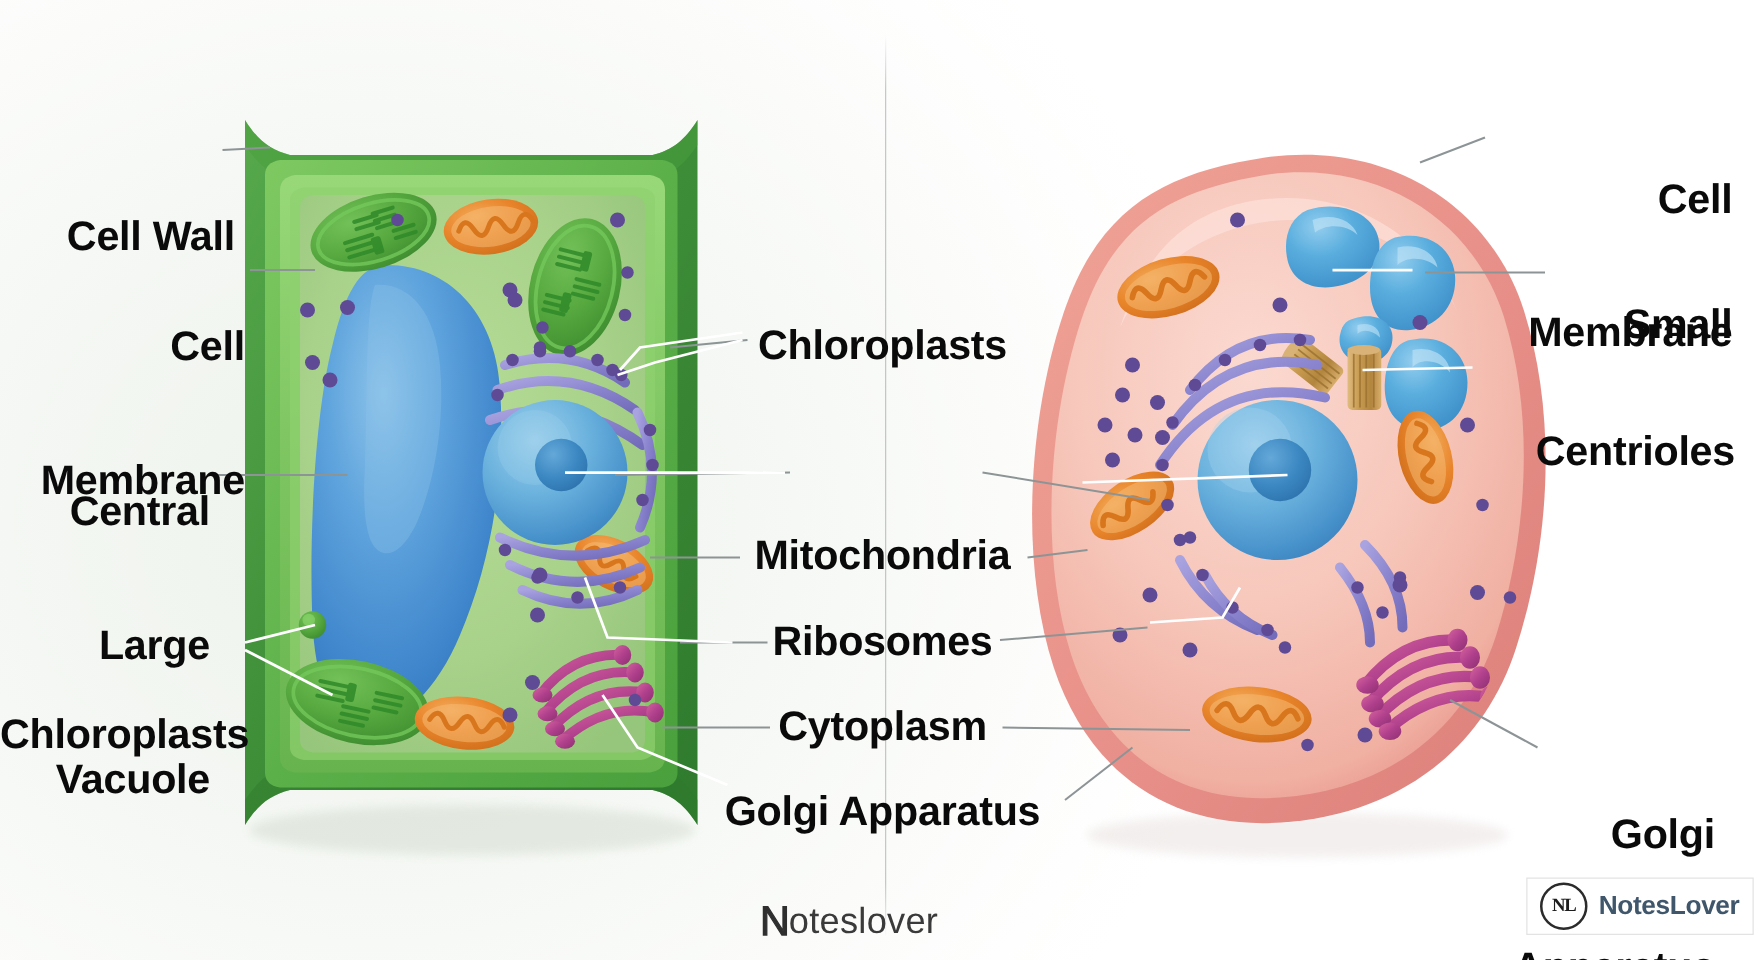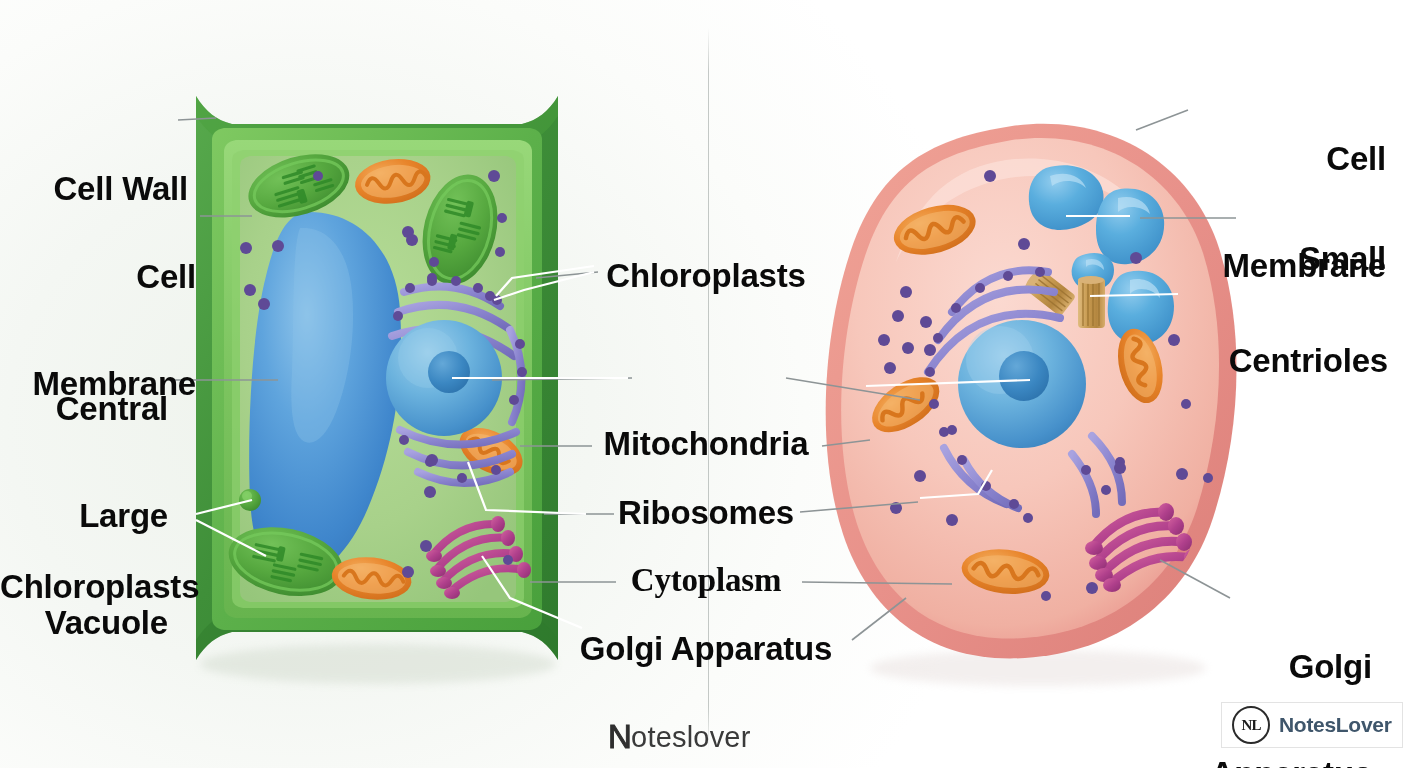--- a/index.html
+++ b/index.html
@@ -521,21 +521,21 @@
     <div>Vacuole</div>
   </div>
 
   <div class="lbl s34 r" style="left:0;top:498px;width:192px;">
     <div>Chloroplasts</div>
   </div>
 
   <div class="lbl s34 c" style="left:556px;top:258px;width:300px;">Chloroplasts</div>
   <div class="lbl s34 c" style="left:556px;top:426px;width:300px;">Mitochondria</div>
   <div class="lbl s34 c" style="left:556px;top:495px;width:300px;">Ribosomes</div>
-  <div class="lbl s34 c" style="left:556px;top:563px;width:300px;font-family:Liberation Serif, serif;">Cytoplasm</div>
+  <div class="lbl s34 c" style="left:556px;top:563px;width:300px;">Cytoplasm</div>
   <div class="lbl s34 c" style="left:546px;top:631px;width:320px;">Golgi Apparatus</div>
 
   <div class="lbl s34 r" style="left:1146px;top:70px;width:240px;">
     <div>Cell</div>
     <div>Membrane</div>
   </div>
 
   <div class="lbl s34 r" style="left:1146px;top:170px;width:240px;">
     <div>Small</div>
   </div>

